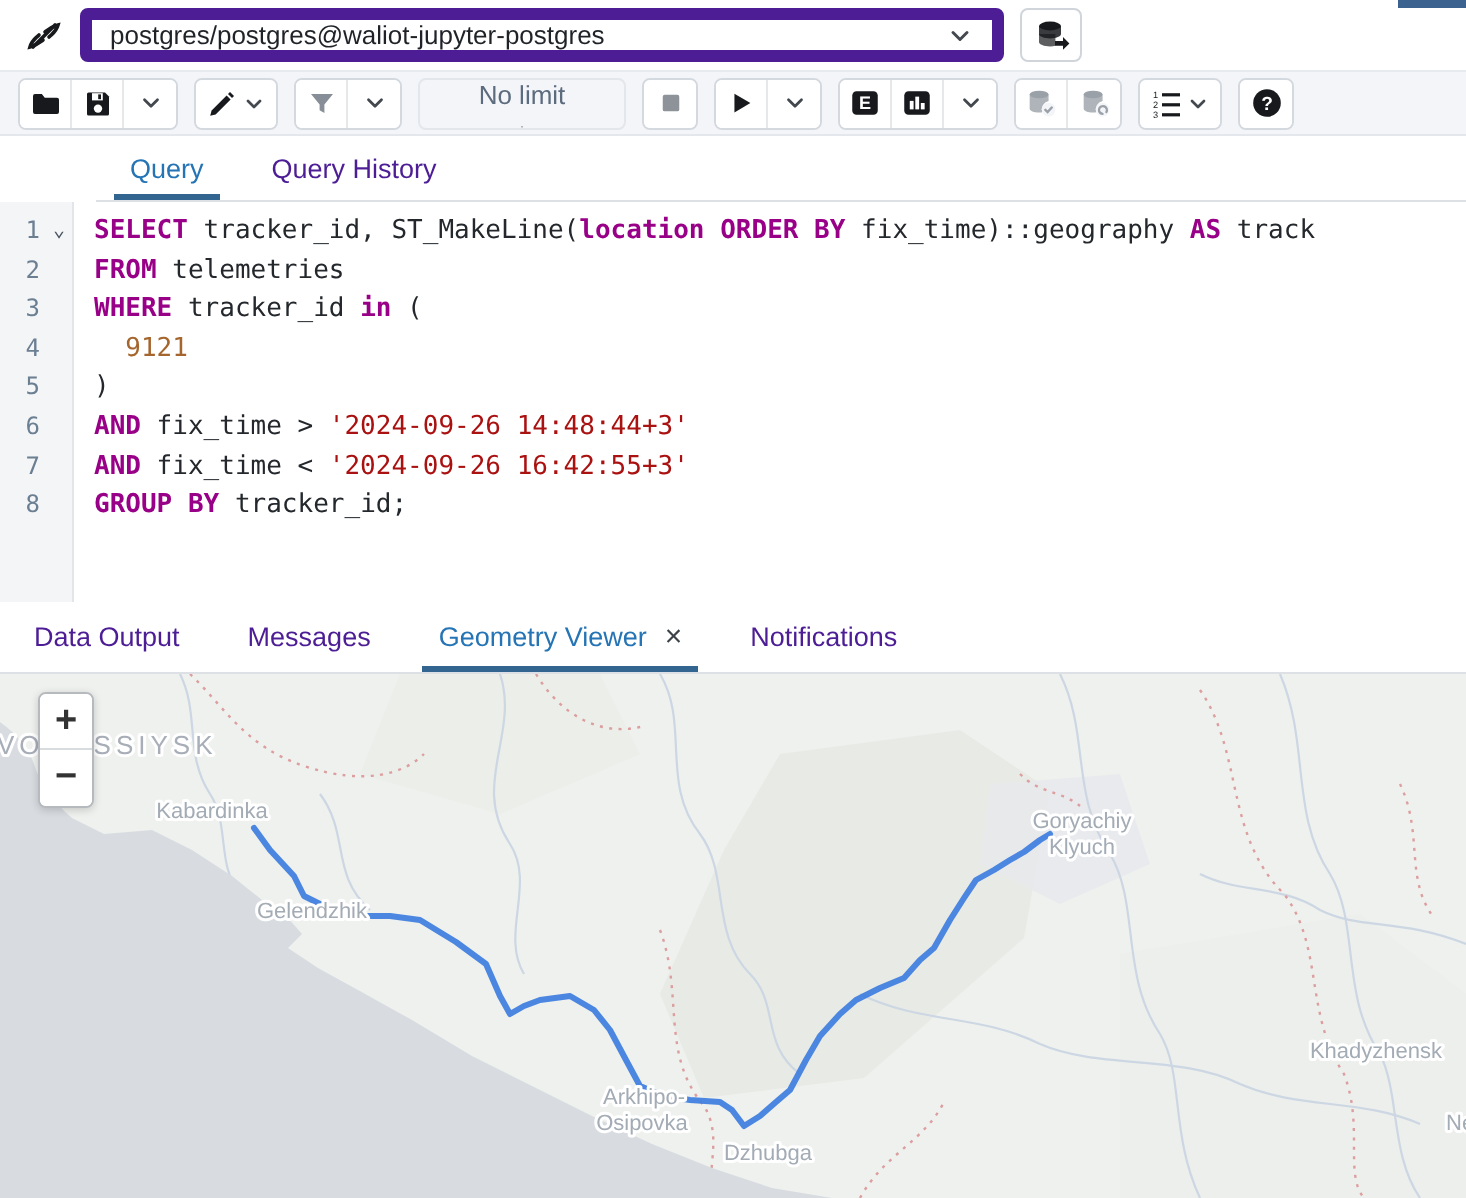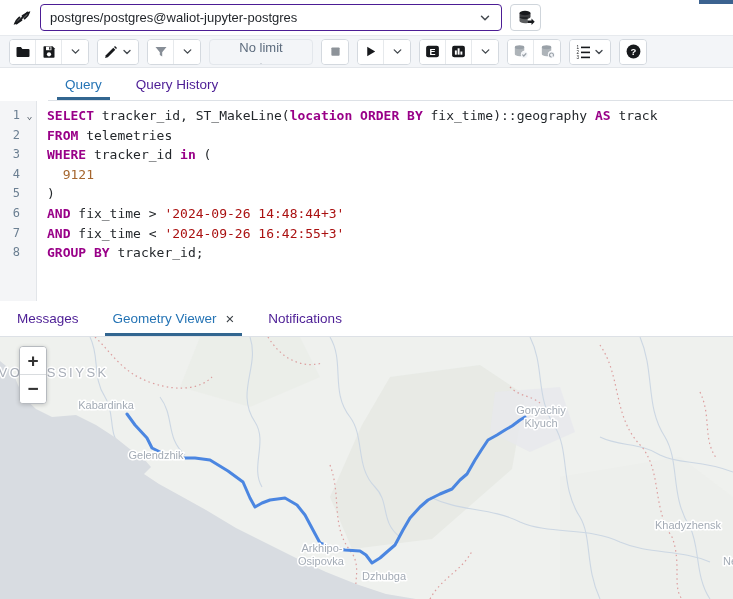--- a/index.html
+++ b/index.html
@@ -2,21 +2,21 @@
 <html style="--accent: #2574b5; --underline: #326690; --kw: #990088; --num: #a5662e; --str: #aa1111; --strip: #3c6390;"><head>
 <meta charset="utf-8">
 <style>
   * { margin:0; padding:0; box-sizing:border-box; }
   html,body { width:733px; height:599px; overflow:hidden; }
   body { font-family:"Liberation Sans", sans-serif; background:#fff; position:relative; font-size:13px; color:#23272b; }
 
   
   .topbar { height:36px; display:flex; align-items:center; gap:8px; padding:0 12px; background:#fff; border-bottom:1px solid #e7eaee; position:relative; }
   .conn-icon { width:20px; height:20px; flex:0 0 auto; }
-  .combobox { width:462px; height:27px; border:1px solid #4c1d95; border-radius:4px; display:flex; align-items:center; justify-content:space-between; padding:0 9px; background:#fff; cursor:pointer; }
+  .combobox { width:462px; height:27px; border:6px solid #4c1d95; border-radius:4px; display:flex; align-items:center; justify-content:space-between; padding:0 9px; background:#fff; cursor:pointer; }
   .combobox .val { font-size:13px; color:#1f2328; white-space:nowrap; overflow:hidden; }
   .iconbtn { height:27px; min-width:31px; border:1px solid #cfd5db; border-radius:4px; background:#fff; display:flex; align-items:center; justify-content:center; cursor:pointer; }
   .top-strip { position:absolute; top:0; right:0; width:34px; height:4px; background:var(--strip,#3c6390); }
 
   
   .toolbar { height:32px; background:#f3f5f8; border-bottom:1px solid #e4e7eb; display:flex; align-items:center; gap:8px; padding:0 9px; }
   .btn-group { display:flex; background:#fff; border:1px solid #d4d9df; border-radius:4px; overflow:hidden; height:26px; }
   .tb-btn { min-width:26px; height:24px; padding:0 4px; display:flex; align-items:center; justify-content:center; background:#fff; border-right:1px solid #e6e9ec; cursor:pointer; }
   .tb-btn:last-child { border-right:none; }
   .tb-btn.wide { min-width:40px; gap:2px; }
@@ -271,20 +271,23 @@
       </div>
       <div class="gutter-row">
         <span class="num">8</span>
         <span class="fold"></span>
       </div>
     </div>
   <div class="code" id="code"><div class="code-line"><span class="tok-kw">SELECT</span><span class="tok-t"> tracker_id, ST_MakeLine(</span><span class="tok-kw">location</span><span class="tok-t"> </span><span class="tok-kw">ORDER BY</span><span class="tok-t"> fix_time)::geography </span><span class="tok-kw">AS</span><span class="tok-t"> track</span></div><div class="code-line"><span class="tok-kw">FROM</span><span class="tok-t"> telemetries</span></div><div class="code-line"><span class="tok-kw">WHERE</span><span class="tok-t"> tracker_id </span><span class="tok-kw">in</span><span class="tok-t"> (</span></div><div class="code-line"><span class="tok-t">  </span><span class="tok-num">9121</span></div><div class="code-line"><span class="tok-t">)</span></div><div class="code-line"><span class="tok-kw">AND</span><span class="tok-t"> fix_time &gt; </span><span class="tok-str">'2024-09-26 14:48:44+3'</span></div><div class="code-line"><span class="tok-kw">AND</span><span class="tok-t"> fix_time &lt; </span><span class="tok-str">'2024-09-26 16:42:55+3'</span></div><div class="code-line"><span class="tok-kw">GROUP BY</span><span class="tok-t"> tracker_id;</span></div></div>
 </div>
 
 <div class="tab-bar lower">
+  <div class="tab">
+    <span>Data Output</span>
+  </div>
   <div class="tab">
     <span>Messages</span>
   </div>
   <div class="tab active">
     <span>Geometry Viewer</span>
     <span class="close">×</span>
   </div>
   <div class="tab">
     <span>Notifications</span>
   </div>

